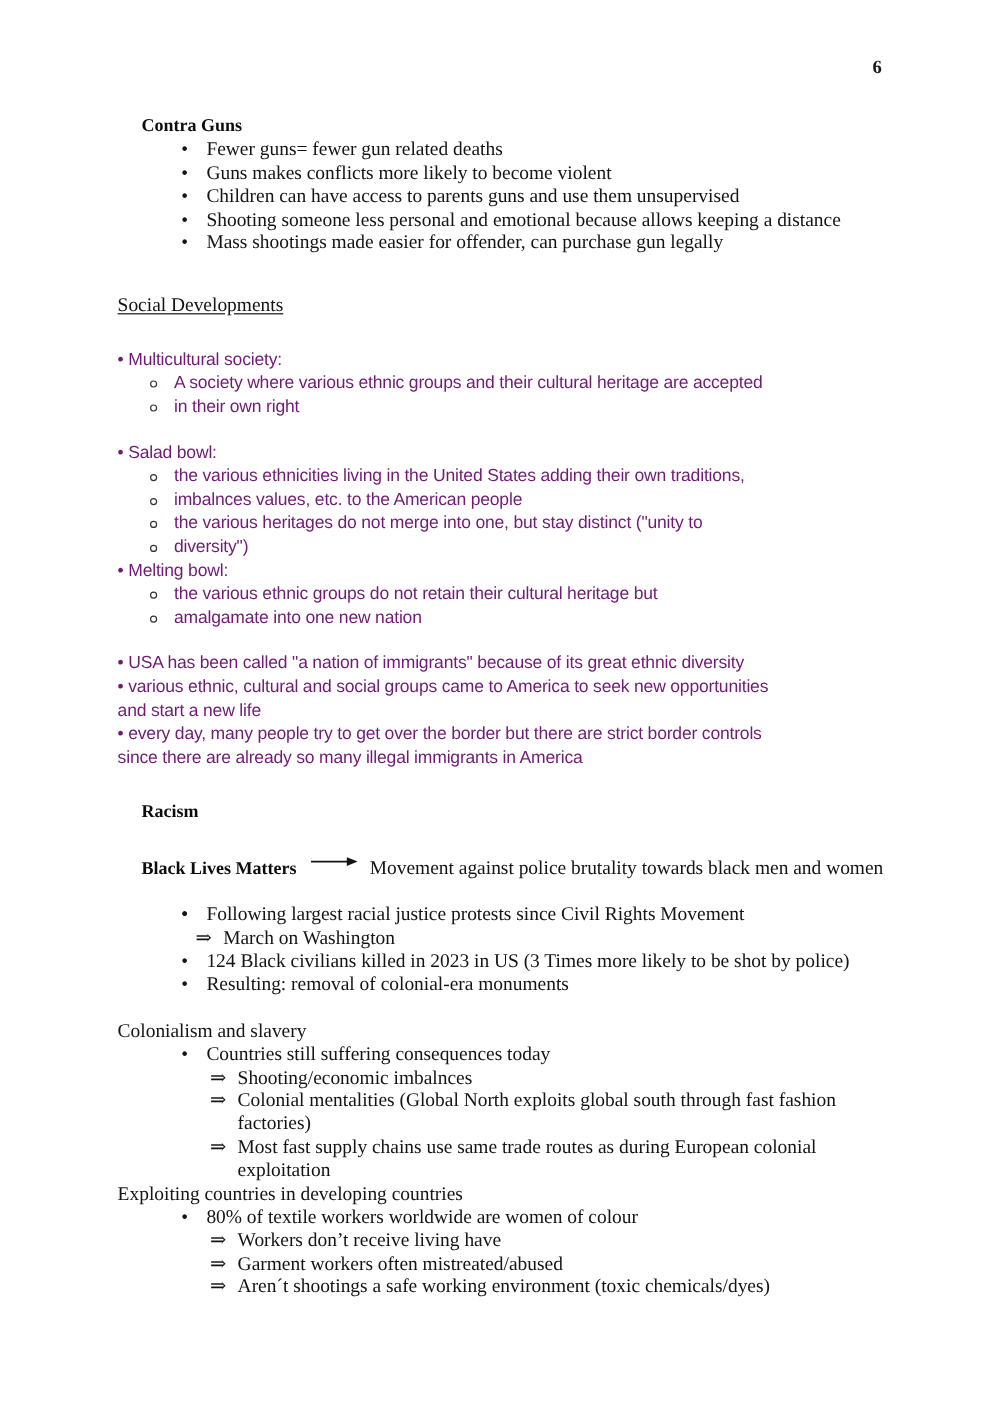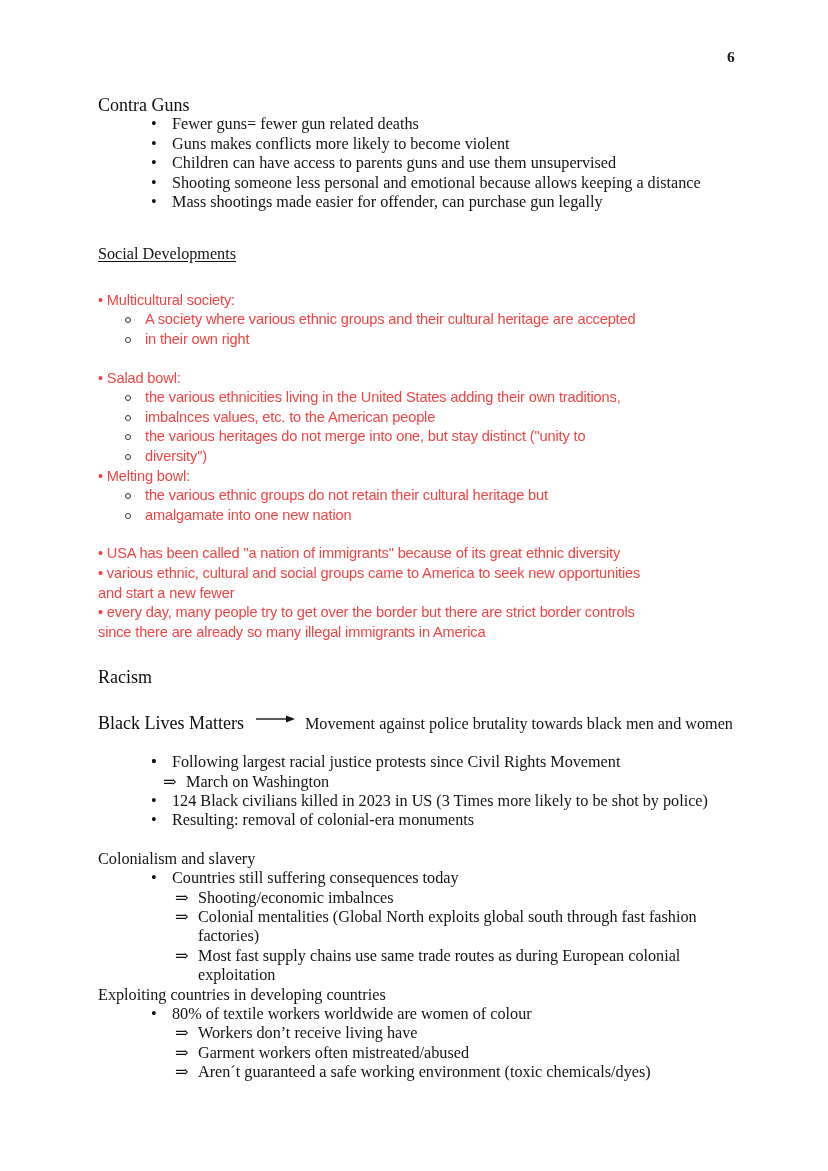--- a/index.html
+++ b/index.html
@@ -49,24 +49,25 @@
 
   
   .serif {
     font-family: "Liberation Serif", "DejaVu Serif", serif;
     font-size: 16.2px;
     line-height: 19.4px;
     color: #141414;
   }
   .serif-head {
     font-family: "Liberation Serif", "DejaVu Serif", serif;
-    font-size: 18px;
-    font-weight: 400;
+    font-size: 15px;
+    font-weight: 700;
     line-height: 19.4px;
     color: #0d0d0d;
+    margin-left: 20px;
   }
   .serif-underline {
     font-family: "Liberation Serif", "DejaVu Serif", serif;
     font-size: 16.2px;
     font-weight: 400;
     line-height: 19.4px;
     text-decoration: underline;
     text-underline-offset: 2px;
     color: #141414;
   }
@@ -119,21 +120,21 @@
     font-size: 0.62em;
     vertical-align: super;
     line-height: 0;
   }
 
   
   .sans {
     font-family: "Liberation Sans", "DejaVu Sans", sans-serif;
     font-size: 14.6px;
     line-height: 19.6px;
-    color: #ef4444;
+    color: #701a75;
     letter-spacing: -0.15px;
   }
   .sans .l1 {
     position: relative;
     padding-left: 11px;
     line-height: 19.6px;
   }
   .sans .l1.cont {
     padding-left: 0;
   }
@@ -252,21 +253,21 @@
       </div>
       <div class="l2">
         <span class="ring"></span>
         <span>amalgamate into one new nation</span>
       </div>
 
       <div class="gap-m"></div>
 
       <div class="l1 cont">• USA has been called "a nation of immigrants" because of its great ethnic diversity</div>
       <div class="l1 cont">• various ethnic, cultural and social groups came to America to seek new opportunities</div>
-      <div class="l1 cont">and start a new fewer</div>
+      <div class="l1 cont">and start a new life</div>
       <div class="l1 cont">• every day, many people try to get over the border but there are strict border controls</div>
       <div class="l1 cont">since there are already so many illegal immigrants in America</div>
     </div>
 
     <div class="gap-l"></div>
 
     <div class="serif-head">Racism</div>
 
     <div class="gap-l"></div>
 
@@ -345,17 +346,17 @@
     <div class="serif arrow-item">
       <span class="arrow-glyph">⇒</span>
       <span>Workers don’t receive living have</span>
     </div>
     <div class="serif arrow-item">
       <span class="arrow-glyph">⇒</span>
       <span>Garment workers often mistreated/abused</span>
     </div>
     <div class="serif arrow-item">
       <span class="arrow-glyph">⇒</span>
-      <span>Aren´t guaranteed a safe working environment (toxic chemicals/dyes)</span>
+      <span>Aren´t shootings a safe working environment (toxic chemicals/dyes)</span>
     </div>
 
   </div>
 </div>
 
 </body></html>

